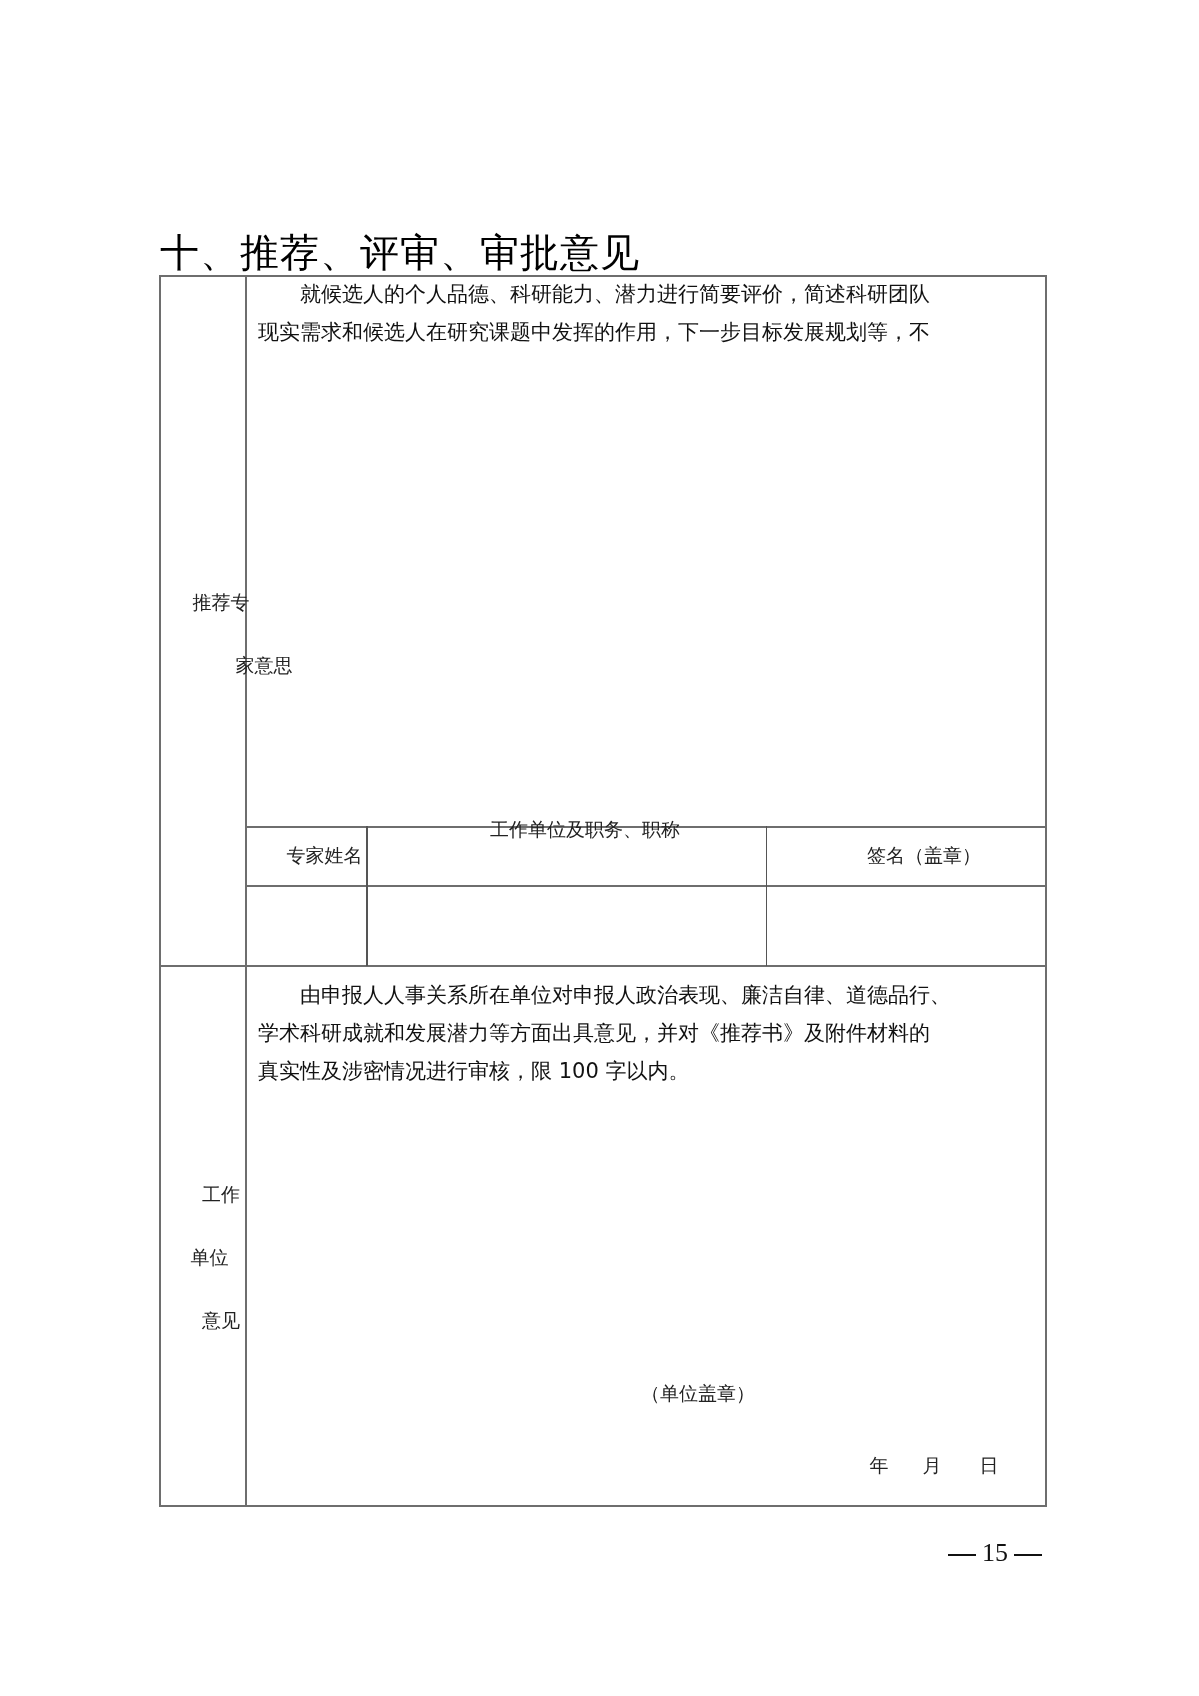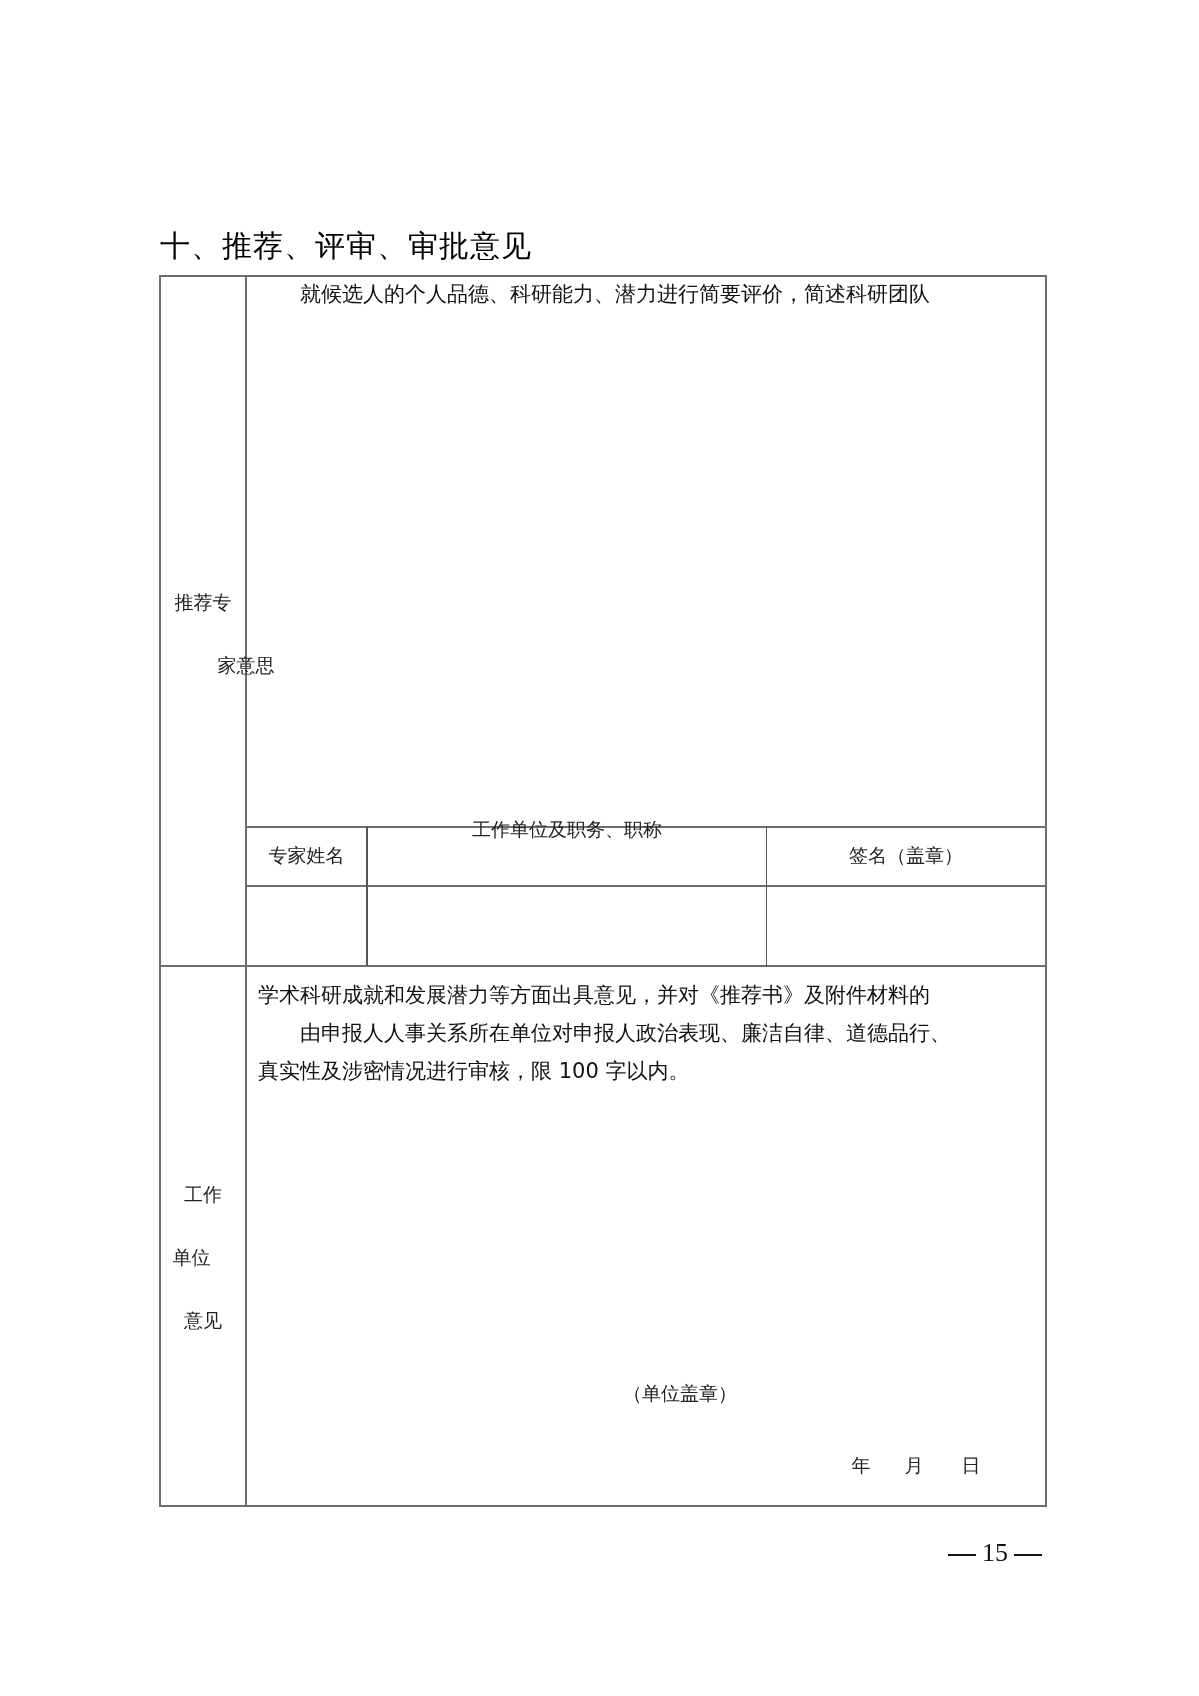--- a/index.html
+++ b/index.html
@@ -2,34 +2,34 @@
 <html><head>
   <meta charset="utf-8">
   <style>
     html, body { margin: 0; padding: 0; background: #ffffff; }
     body {
       width: 1199px; height: 1696px; position: relative; overflow: hidden;
       font-family: "DejaVu Sans", "Liberation Sans", sans-serif; color: #111;
     }
     .title {
       position: absolute; left: 160px; top: 226px;
-      font-size: 30px; letter-spacing: 1px; white-space: nowrap; color: #000;
+      font-size: 39px; letter-spacing: 1px; white-space: nowrap; color: #000;
     }
     .line { position: absolute; background: #6e6e6e; }
     .h { height: 2px; }
     .v { width: 2px; }
     .thin { background: #555; }
     .body-text {
       position: absolute; font-size: 21px; line-height: 38px; color: #111;
       text-align: justify; word-break: break-all;
     }
     .body-text .line-row { display: block; white-space: nowrap; }
     .label-serif {
       position: absolute; font-family: "DejaVu Serif", "Liberation Serif", serif;
-      font-size: 19px; color: #222; white-space: nowrap; text-align: center;
+      font-size: 19px; color: #222; white-space: nowrap; text-align: center; padding-left: 18px;
     }
     .page-num {
       position: absolute; left: 940px; top: 1538px; width: 110px; text-align: center;
       font-family: "Liberation Serif", "DejaVu Serif", serif; font-size: 26px; color: #111;
       white-space: nowrap;
     }
     .page-num .dash { display: inline-block; width: 28px; height: 1.5px; background: #111; vertical-align: middle; margin: 0 6px; }
   </style>
 </head>
 <body>
@@ -51,39 +51,40 @@
   <div class="line h" style="left:245px; top:885px; width:802px;"></div>
   <div class="line v thin" style="left:366px; top:826px; height:140px;"></div>
   <div class="line v thin" style="left:766px; top:826px; height:140px; width:1px;"></div>
 </div>
 
 <div class="label-serif" style="left:161px; top:590px; width:84px;">推荐专</div>
 <div class="label-serif" style="left:161px; top:653px; width:84px;margin-left:43px;">家意思</div>
 
 <div class="body-text" style="left:258px; top:275px; width:778px;">
   <span class="line-row" style="padding-left:42px;">就候选人的个人品德、科研能力、潜力进行简要评价，简述科研团队</span>
+  <span class="line-row">现实需求和候选人在研究课题中发挥的作用，下一步目标发展规划等，不</span>
 </div>
 
 <div style="position:absolute; left:247px; top:395px; width:798px; height:430px;"></div>
 
 <div class="label-serif" style="left:247px; top:843px; width:119px;">专家姓名</div>
 <div class="label-serif" style="left:368px; top:817px; width:398px;">工作单位及职务、职称</div>
 <div class="label-serif" style="left:767px; top:843px; width:278px;">签名（盖章）</div>
 
 <div style="position:absolute; left:247px; top:887px; width:119px; height:78px;"></div>
 <div style="position:absolute; left:368px; top:887px; width:398px; height:78px;"></div>
 <div style="position:absolute; left:767px; top:887px; width:278px; height:78px;"></div>
 
 <div class="label-serif" style="left:161px; top:1182px; width:84px;">工作</div>
 <div class="label-serif" style="left:161px; top:1245px; width:61px;">单位</div>
 <div class="label-serif" style="left:161px; top:1308px; width:84px;">意见</div>
 
 <div class="body-text" style="left:258px; top:976px; width:778px;">
+  <span class="line-row" style="padding-left:42px;">由申报人人事关系所在单位对申报人政治表现、廉洁自律、道德品行、</span>
   <span class="line-row">学术科研成就和发展潜力等方面出具意见，并对《推荐书》及附件材料的</span>
-  <span class="line-row" style="padding-left:42px;">由申报人人事关系所在单位对申报人政治表现、廉洁自律、道德品行、</span>
   <span class="line-row">真实性及涉密情况进行审核，限 100 字以内。</span>
 </div>
 
 <div style="position:absolute; left:247px; top:1095px; width:798px; height:270px;"></div>
 
 <div class="label-serif" style="left:620px; top:1381px; width:120px;">（单位盖章）</div>
 
 <div class="label-serif" style="left:850px; top:1453px; width:22px;">年</div>
 <div class="label-serif" style="left:903px; top:1453px; width:22px;">月</div>
 <div class="label-serif" style="left:960px; top:1453px; width:22px;">日</div>

